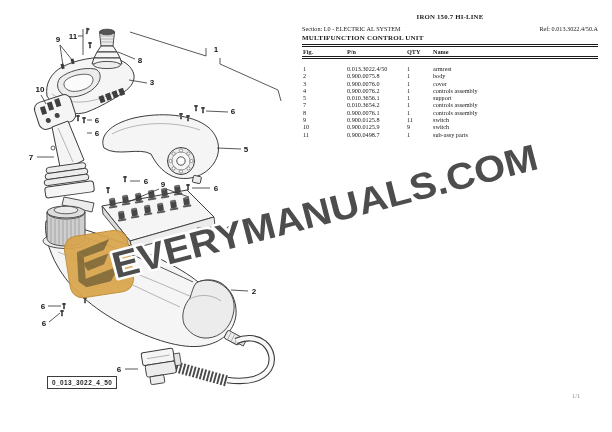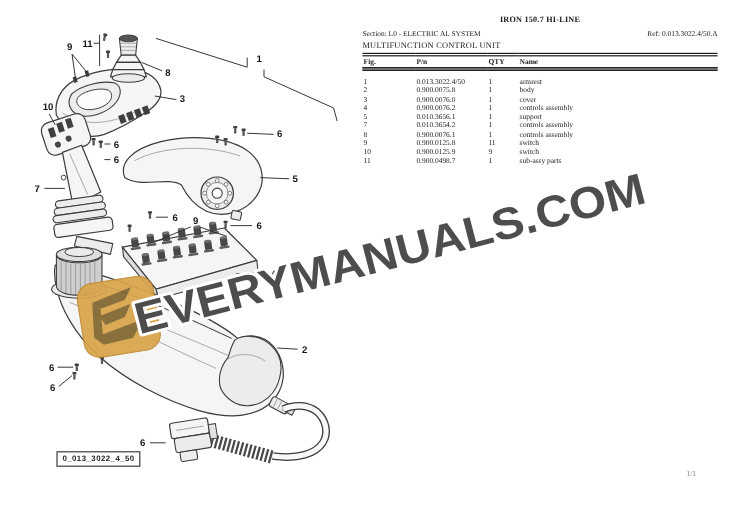--- a/index.html
+++ b/index.html
@@ -3,21 +3,21 @@
 <meta charset="utf-8">
 <style>
   html,body{margin:0;padding:0;}
   #page{position:relative;width:612px;height:432px;background:#ffffff;overflow:hidden;
         font-family:"Liberation Serif",serif;color:#1a1a1a;}
 
   
   #paneR{position:absolute;left:302px;top:13px;width:296px;}
   .doc-model{font-size:6.8px;font-weight:bold;text-align:center;line-height:8px;margin:0 0 4px 0;letter-spacing:.2px;}
   .doc-meta{display:flex;justify-content:space-between;font-size:6.2px;line-height:7px;margin-bottom:2px;}
-  .doc-title{font-size:7px;font-weight:normal;line-height:8.5px;margin:0 0 1px 0;letter-spacing:.2px;}
+  .doc-title{font-size:7px;font-weight:bold;line-height:8.5px;margin:0 0 1px 0;letter-spacing:.2px;}
   table.parts{width:100%;border-collapse:collapse;table-layout:fixed;}
   table.parts th{font-size:6.2px;font-weight:bold;text-align:left;
                  border-top:3px double #1c1c1c;border-bottom:3px double #1c1c1c;
                  padding:1px 0 1.5px 1px;}
   table.parts td{font-size:6.2px;line-height:7.3px;padding:0 0 0 1px;vertical-align:top;
                  white-space:nowrap;overflow:hidden;}
   table.parts tbody tr:first-child td{padding-top:6px;}
 
   
   #refbox{position:absolute;left:47px;top:376px;border:1px solid #3c3c3c;background:#fff;

